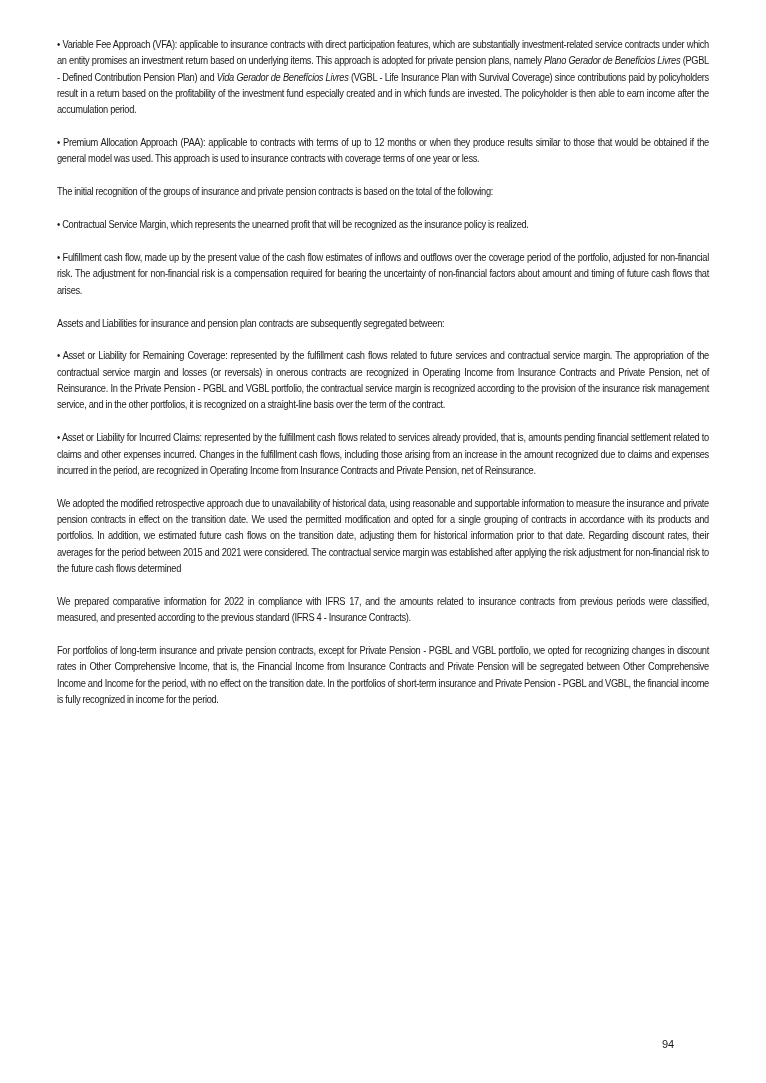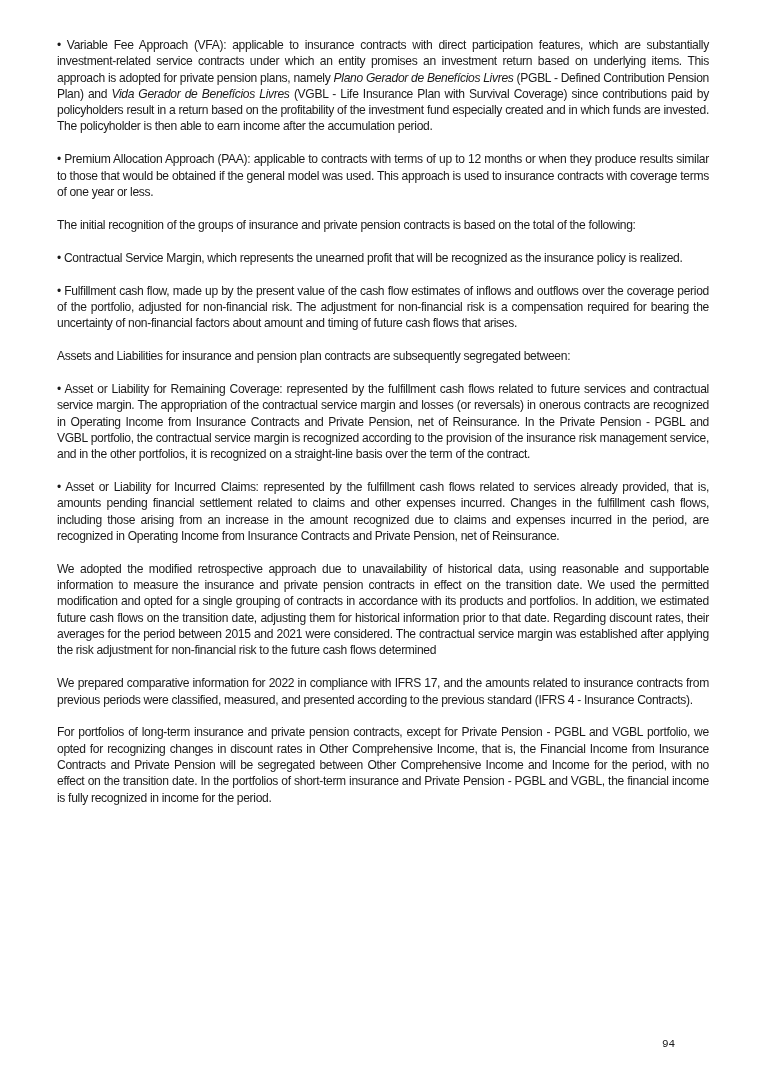--- a/index.html
+++ b/index.html
@@ -4,38 +4,38 @@
 <style>
   html, body { margin: 0; padding: 0; background: #ffffff; }
   body { width: 766px; height: 1083px; position: relative; overflow: hidden; }
   .page {
     position: absolute;
     left: 57px;
     top: 37px;
     width: 652px;
     color: #1a1a1a;
     font-family: "Liberation Sans", sans-serif;
-    font-size: 13px;
+    font-size: 10px;
     line-height: 16.3px;
     letter-spacing: -0.35px;
     word-spacing: 0px;
   }
   .page p {
     margin: 0 0 16.6px 0;
     text-align: justify;
     transform: scaleX(0.93);
     transform-origin: left top;
     width: 701px;
   }
   .page em { font-style: italic; }
   .page-number {
     position: absolute;
     left: 662px;
     top: 1038px;
-    font-family: Liberation Mono, monospace;
+    font-family: Liberation Sans, sans-serif;
     font-size: 11px;
     color: #1a1a1a;
   }
 </style>
 </head>
 <body>
 
 <div class="page">
   <p><span>•</span><span> Variable Fee Approach (VFA): applicable to insurance contracts with direct participation features, which are substantially investment-related service contracts under which an entity promises an investment return based on underlying items. This approach is adopted for private pension plans, namely </span><em>Plano Gerador de Benefícios Livres</em><span> (PGBL - Defined Contribution Pension Plan) and </span><em>Vida Gerador de Benefícios Livres</em><span> (VGBL - Life Insurance Plan with Survival Coverage) since contributions paid by policyholders result in a return based on the profitability of the investment fund especially created and in which funds are invested. The policyholder is then able to earn income after the accumulation period.</span></p>
 

